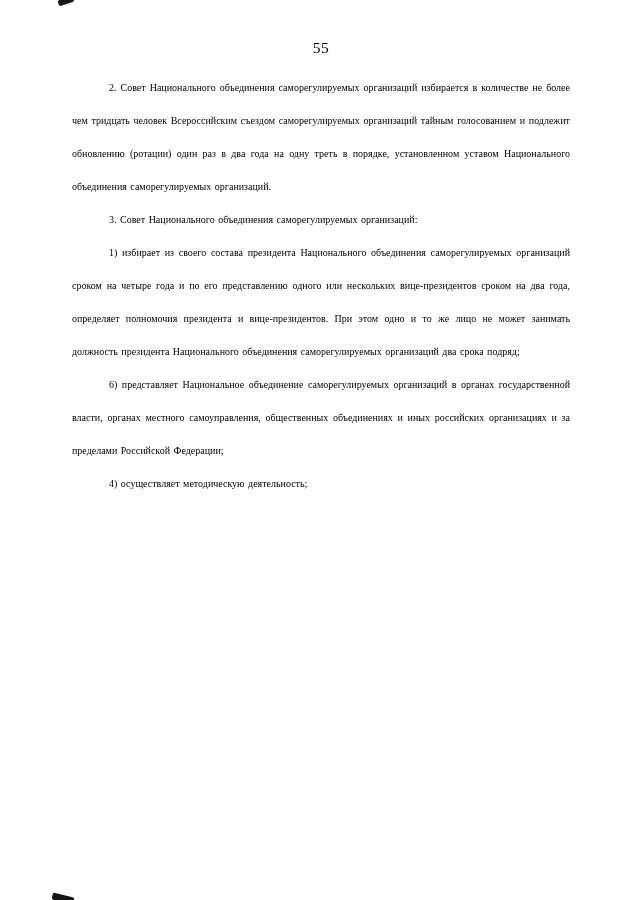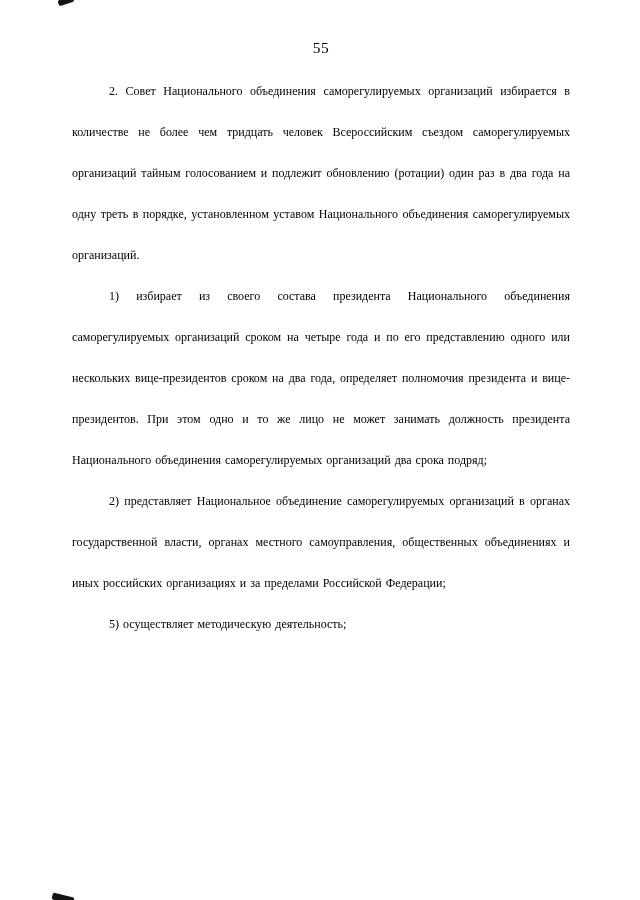--- a/index.html
+++ b/index.html
@@ -27,22 +27,22 @@
   }
   .page-number {
     text-align: center;
     font-size: 15.5px;
     line-height: 20px;
     margin-bottom: 13px;
     letter-spacing: 0.5px;
   }
   .doc-body p {
     margin: 0;
-    font-size: 12px;
-    line-height: 41px;
+    font-size: 10px;
+    line-height: 33px;
     text-align: justify;
     text-indent: 37px;
     word-spacing: 1px;
   }
   
   .artifact {
     position: absolute;
     background: #141414;
     border-radius: 2px;
   }
@@ -62,20 +62,21 @@
   }
 </style>
 </head>
 <body>
 
 <div class="page">
   <div class="page-number">55</div>
 
   <div class="doc-body">
     <p>2. Совет Национального объединения саморегулируемых организаций избирается в количестве не более чем тридцать человек Всероссийским съездом саморегулируемых организаций тайным голосованием и подлежит обновлению (ротации) один раз в два года на одну треть в порядке, установленном уставом Национального объединения саморегулируемых организаций.</p>
+    <p>3. Совет Национального объединения саморегулируемых организаций:</p>
     <p>1) избирает из своего состава президента Национального объединения саморегулируемых организаций сроком на четыре года и по его представлению одного или нескольких вице-президентов сроком на два года, определяет полномочия президента и вице-президентов. При этом одно и то же лицо не может занимать должность президента Национального объединения саморегулируемых организаций два срока подряд;</p>
-    <p>2) представляет Национальное объединение саморегулируемых организаций в органах государственной власти, органах местного самоуправления, общественных объединениях и иных российских организациях и за пределами Российской Федерации;</p>
-    <p>5) осуществляет методическую деятельность;</p>
+    <p>6) представляет Национальное объединение саморегулируемых организаций в органах государственной власти, органах местного самоуправления, общественных объединениях и иных российских организациях и за пределами Российской Федерации;</p>
+    <p>4) осуществляет методическую деятельность;</p>
   </div>
 </div>
 
 <div class="artifact artifact-top-left"></div>
 <div class="artifact artifact-bottom-left"></div>
 
 </body></html>

